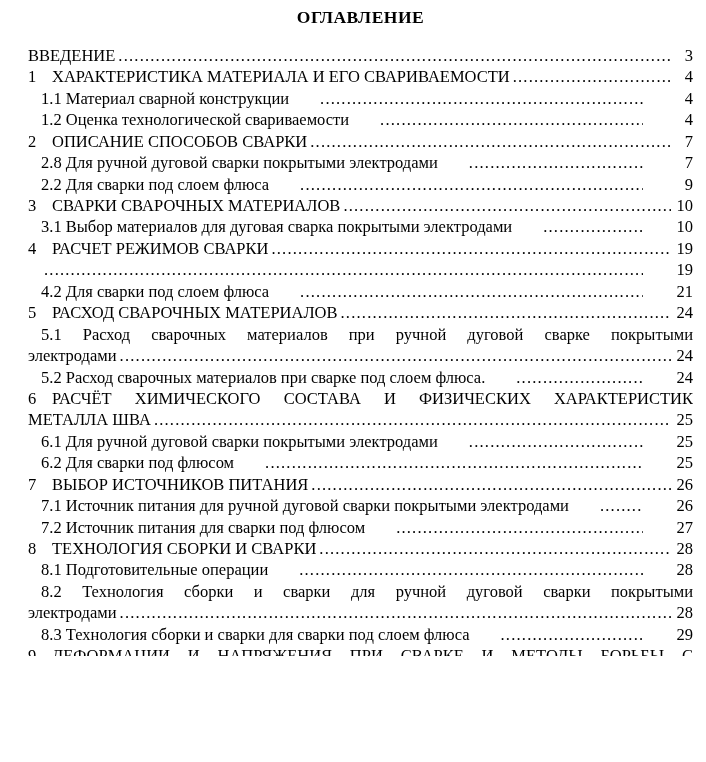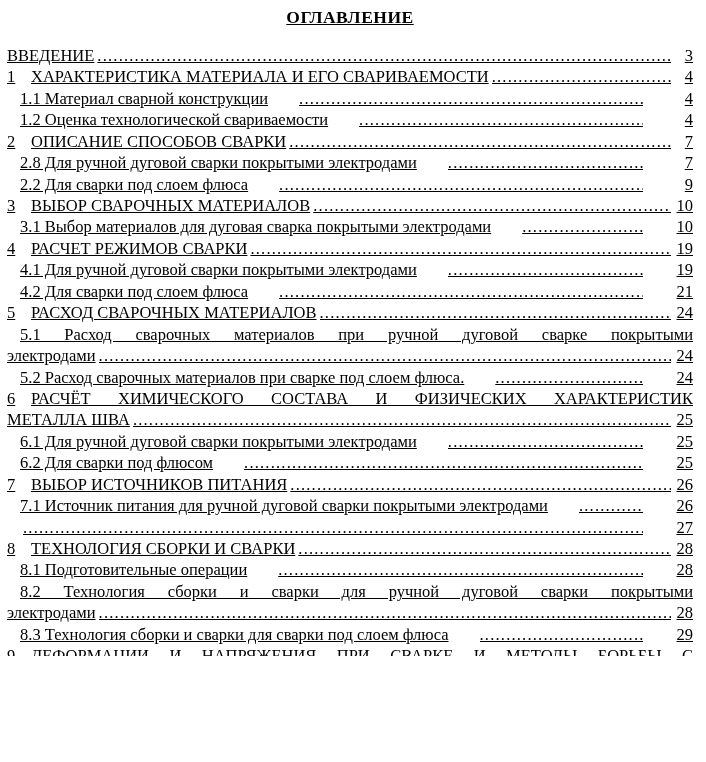--- a/index.html
+++ b/index.html
@@ -8,23 +8,22 @@
     background: #ffffff;
     color: #000000;
     font-family: "Liberation Serif", "DejaVu Serif", serif;
   }
   .page {
     position: relative;
     width: 706px;
     height: 656px;
     background: #ffffff;
     box-sizing: border-box;
-    padding: 6px 13px 0 7px;
+    padding: 6px 13px 0 28px;
     overflow: hidden;
-    text-decoration: underline;
   }
   .doc-title {
     font-size: 17.5px;
     line-height: 22px;
     font-weight: bold;
     text-align: center;
     letter-spacing: 0.5px;
     margin: 0 0 17px 0;
   }
   .toc {
@@ -79,36 +78,36 @@
 <div class="page">
   <h1 class="doc-title">ОГЛАВЛЕНИЕ</h1>
   <div class="toc">
       <div class="toc-row"><span class="txt">ВВЕДЕНИЕ</span><span class="leader"></span><span class="pagenum">3</span></div>
       <div class="toc-row"><span class="num">1</span><span class="txt">ХАРАКТЕРИСТИКА МАТЕРИАЛА И ЕГО СВАРИВАЕМОСТИ</span><span class="leader"></span><span class="pagenum">4</span></div>
       <div class="toc-row indent"><span class="txt">1.1 Материал сварной конструкции</span><span class="leader"></span><span class="pagenum">4</span></div>
       <div class="toc-row indent"><span class="txt">1.2 Оценка технологической свариваемости</span><span class="leader"></span><span class="pagenum">4</span></div>
       <div class="toc-row"><span class="num">2</span><span class="txt">ОПИСАНИЕ СПОСОБОВ СВАРКИ</span><span class="leader"></span><span class="pagenum">7</span></div>
       <div class="toc-row indent"><span class="txt">2.8 Для ручной дуговой сварки покрытыми электродами</span><span class="leader"></span><span class="pagenum">7</span></div>
       <div class="toc-row indent"><span class="txt">2.2 Для сварки под слоем флюса</span><span class="leader"></span><span class="pagenum">9</span></div>
-      <div class="toc-row"><span class="num">3</span><span class="txt">ВЫБОР СВАРОЧНЫХ МАТЕРИАЛОВ</span><span class="leader"></span><span class="pagenum">10</span></div>
+      <div class="toc-row"><span class="num">3</span><span class="txt">СВАРКИ СВАРОЧНЫХ МАТЕРИАЛОВ</span><span class="leader"></span><span class="pagenum">10</span></div>
       <div class="toc-row indent"><span class="txt">3.1 Выбор материалов для дуговая сварка покрытыми электродами</span><span class="leader"></span><span class="pagenum">10</span></div>
       <div class="toc-row"><span class="num">4</span><span class="txt">РАСЧЕТ РЕЖИМОВ СВАРКИ</span><span class="leader"></span><span class="pagenum">19</span></div>
-      <div class="toc-row indent"><span class="txt">4.1 Для ручной дуговой сварки покрытыми электродами</span><span class="leader"></span><span class="pagenum">19</span></div>
+      <div class="toc-row indent"><span class="leader"></span><span class="pagenum">19</span></div>
       <div class="toc-row indent"><span class="txt">4.2 Для сварки под слоем флюса</span><span class="leader"></span><span class="pagenum">21</span></div>
       <div class="toc-row"><span class="num">5</span><span class="txt">РАСХОД СВАРОЧНЫХ МАТЕРИАЛОВ</span><span class="leader"></span><span class="pagenum">24</span></div>
       <div class="toc-row indent justify"><span class="txt">5.1 Расход сварочных материалов при ручной дуговой сварке покрытыми</span></div>
       <div class="toc-row"><span class="txt">электродами</span><span class="leader"></span><span class="pagenum">24</span></div>
       <div class="toc-row indent"><span class="txt">5.2 Расход сварочных материалов при сварке под слоем флюса.</span><span class="leader"></span><span class="pagenum">24</span></div>
       <div class="toc-row justify"><span class="num">6</span><span class="txt">РАСЧЁТ ХИМИЧЕСКОГО СОСТАВА И ФИЗИЧЕСКИХ ХАРАКТЕРИСТИК</span></div>
       <div class="toc-row"><span class="txt">МЕТАЛЛА ШВА</span><span class="leader"></span><span class="pagenum">25</span></div>
       <div class="toc-row indent"><span class="txt">6.1 Для ручной дуговой сварки покрытыми электродами</span><span class="leader"></span><span class="pagenum">25</span></div>
       <div class="toc-row indent"><span class="txt">6.2 Для сварки под флюсом</span><span class="leader"></span><span class="pagenum">25</span></div>
       <div class="toc-row"><span class="num">7</span><span class="txt">ВЫБОР ИСТОЧНИКОВ ПИТАНИЯ</span><span class="leader"></span><span class="pagenum">26</span></div>
       <div class="toc-row indent"><span class="txt">7.1 Источник питания для ручной дуговой сварки покрытыми электродами</span><span class="leader"></span><span class="pagenum">26</span></div>
-      <div class="toc-row indent"><span class="leader"></span><span class="pagenum">27</span></div>
+      <div class="toc-row indent"><span class="txt">7.2 Источник питания для сварки под флюсом</span><span class="leader"></span><span class="pagenum">27</span></div>
       <div class="toc-row"><span class="num">8</span><span class="txt">ТЕХНОЛОГИЯ СБОРКИ И СВАРКИ</span><span class="leader"></span><span class="pagenum">28</span></div>
       <div class="toc-row indent"><span class="txt">8.1 Подготовительные операции</span><span class="leader"></span><span class="pagenum">28</span></div>
       <div class="toc-row indent justify"><span class="txt">8.2 Технология сборки и сварки для ручной дуговой сварки покрытыми</span></div>
       <div class="toc-row"><span class="txt">электродами</span><span class="leader"></span><span class="pagenum">28</span></div>
       <div class="toc-row indent"><span class="txt">8.3 Технология сборки и сварки для сварки под слоем флюса</span><span class="leader"></span><span class="pagenum">29</span></div>
       <div class="toc-row justify"><span class="num">9</span><span class="txt">ДЕФОРМАЦИИ И НАПРЯЖЕНИЯ ПРИ СВАРКЕ И МЕТОДЫ БОРЬБЫ С</span></div>
       <div class="toc-row"><span class="txt">НИМИ</span><span class="leader"></span><span class="pagenum">29</span></div>
       <div class="toc-row"><span class="num wide">10</span><span class="txt">ТЕХНИКА БЕЗОПАСНОСТИ</span><span class="leader"></span><span class="pagenum">31</span></div>
       <div class="toc-row"><span class="leader"></span><span class="pagenum">59</span></div>
     </div>

